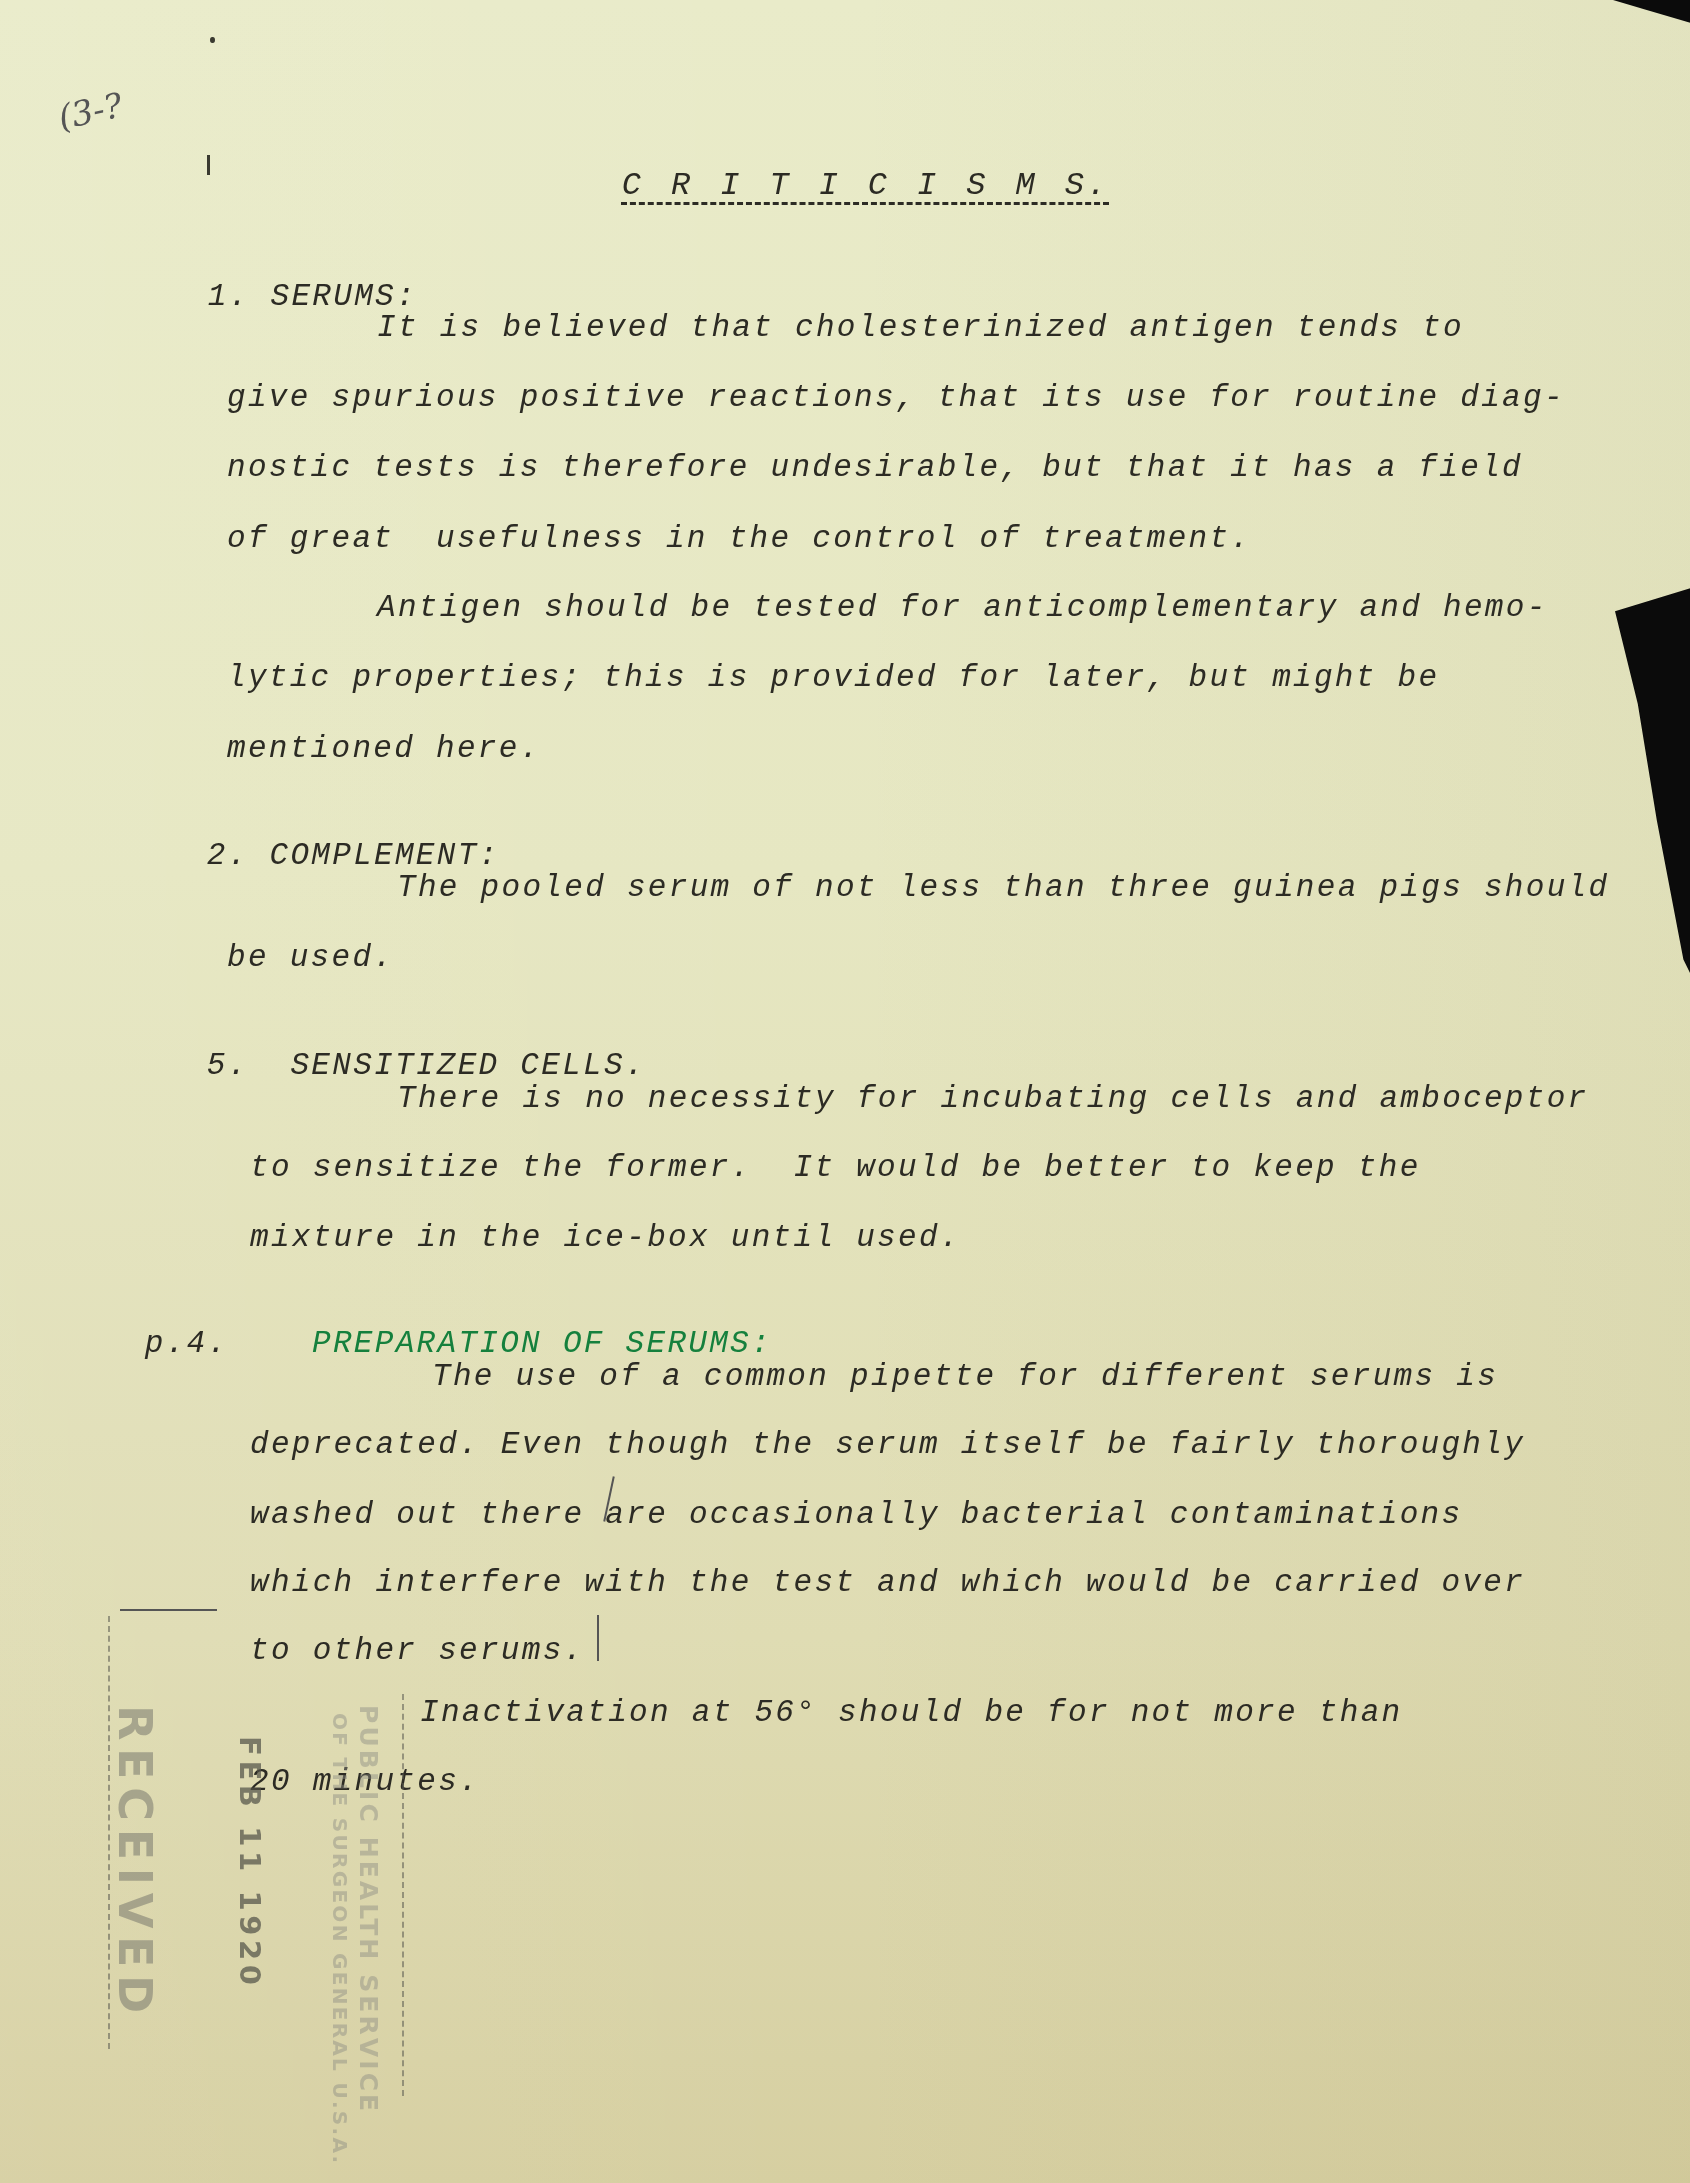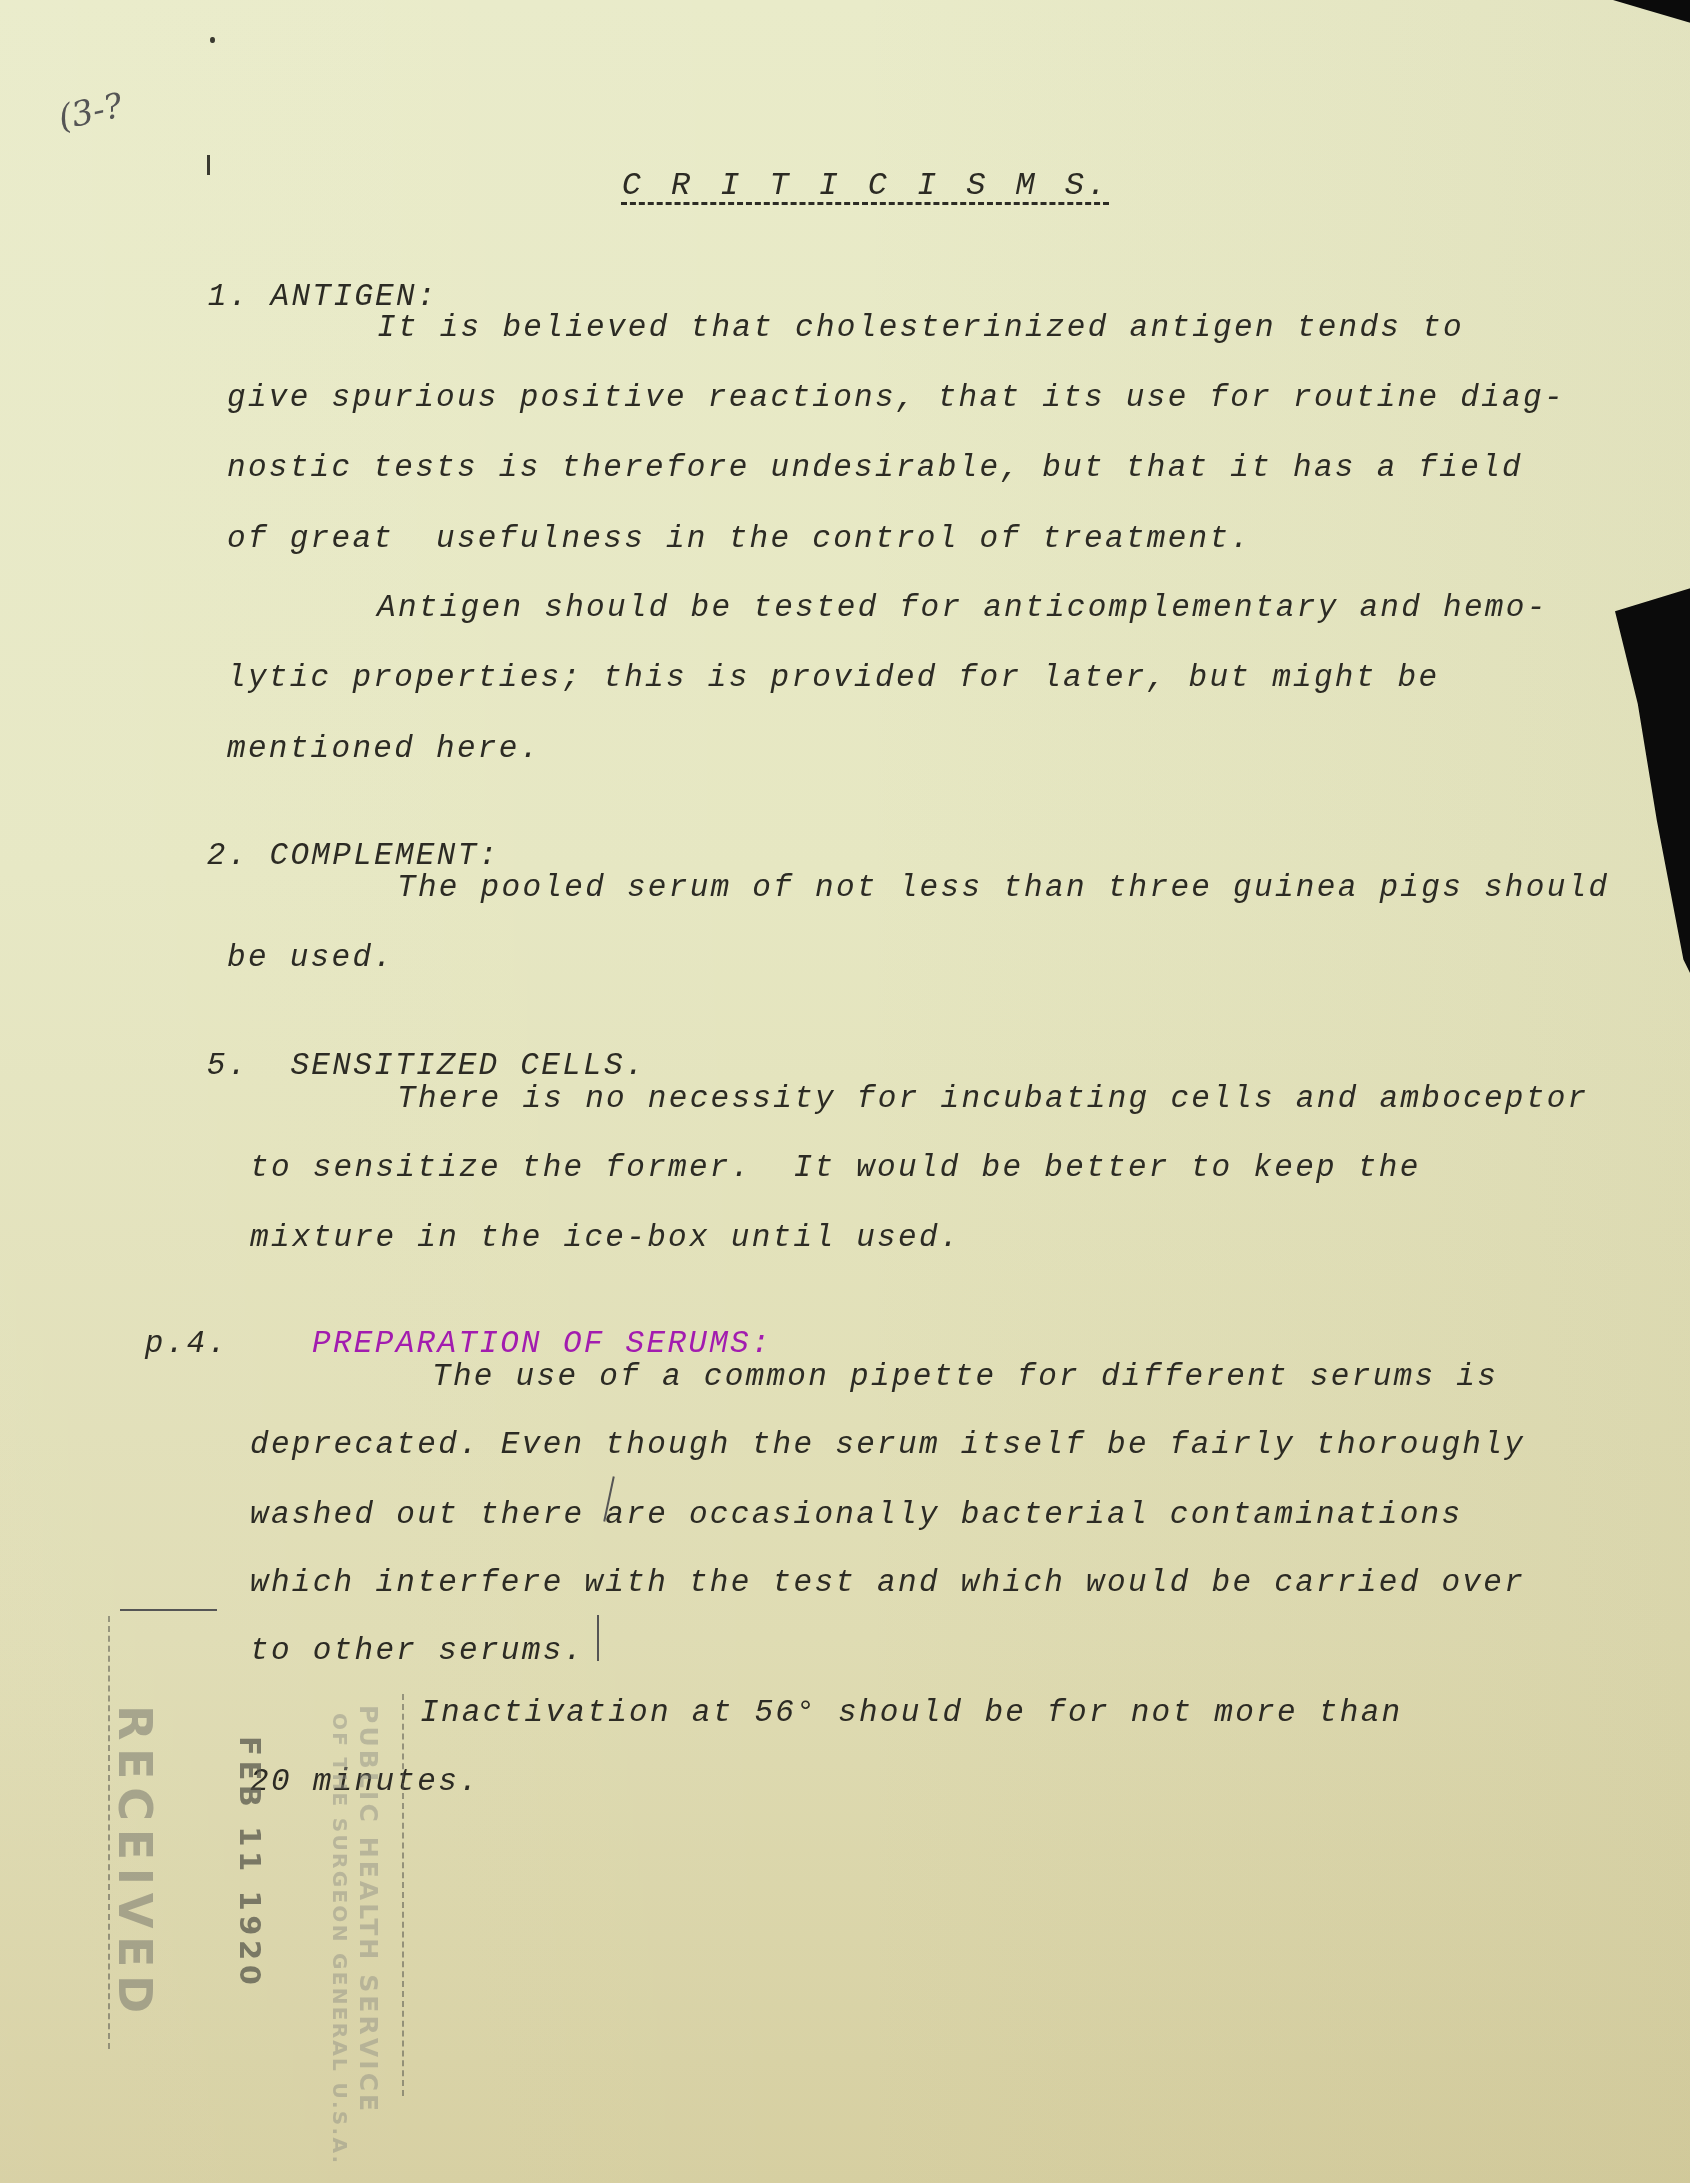--- a/index.html
+++ b/index.html
@@ -11,21 +11,21 @@
   }
   .page-shade {
     position: absolute; inset: 0;
     background: linear-gradient(90deg, rgba(255,255,255,0.05) 0%, rgba(0,0,0,0) 50%, rgba(120,100,40,0.06) 100%);
     pointer-events: none;
   }
   .typed { position: absolute; font-size: 31px; line-height: 37px; white-space: pre; letter-spacing: 2.3px; color: #2c2b24; font-style: italic; }
   .title { position: absolute; left: 568px; top: 130px; font-size: 32px; letter-spacing: 3.1px; word-spacing: 4.6px; }
   .title span.u { text-decoration: underline; text-decoration-style: dashed; text-underline-offset: 7.7px; }
   .heading { font-size: 31px; letter-spacing: 2.3px; }
-  .faint { color: #a21caf; }
+  .faint { color: #15803d; }
   .pencil { position: absolute; font-family: "DejaVu Serif", serif; color: #555; font-style: italic; }
   .margin-mark { position: absolute; background: #3a3a30; }
   .torn-black { position: absolute; background: #0b0b0b; }
   .stamp { position: absolute; color: rgba(120,120,110,0.55); font-family: "DejaVu Sans", sans-serif; font-weight: bold; transform-origin: left top; }
   .stamp-line { position: absolute; border-left: 2.3px dashed rgba(90,90,80,0.55); }
 </style>
 </head>
 <body>
 
 <div class="page-shade"></div>
@@ -35,21 +35,21 @@
 
 <div class="pencil" style="left:58px; top:91px; font-size:34px; transform:rotate(-12deg);">(3-?</div>
 <div class="margin-mark" style="left:207px; top:155px; width:3.1px; height:20px;"></div>
 <div class="margin-mark" style="left:210px; top:37px; width:4.6px; height:6.2px; border-radius:50%;"></div>
 
 <div class="typed title">
   <span class="u">C R I T I C I S M S.</span>
 </div>
 
 <div class="typed heading" style="left:166px; top:241px;">
-  <span>1.</span> <span>ANTIGEN:</span>
+  <span>1.</span> <span>SERUMS:</span>
 </div>
 <div class="typed" style="left:377px; top:309px;">It is believed that cholesterinized antigen tends to</div>
 <div class="typed" style="left:227px; top:379px;">give spurious positive reactions, that its use for routine diag-</div>
 <div class="typed" style="left:227px; top:449px;">nostic tests is therefore undesirable, but that it has a field</div>
 <div class="typed" style="left:227px; top:520px;">of great  usefulness in the control of treatment.</div>
 
 <div class="typed" style="left:377px; top:589px;">Antigen should be tested for anticomplementary and hemo-</div>
 <div class="typed" style="left:227px; top:659px;">lytic properties; this is provided for later, but might be</div>
 <div class="typed" style="left:227px; top:730px;">mentioned here.</div>
 

